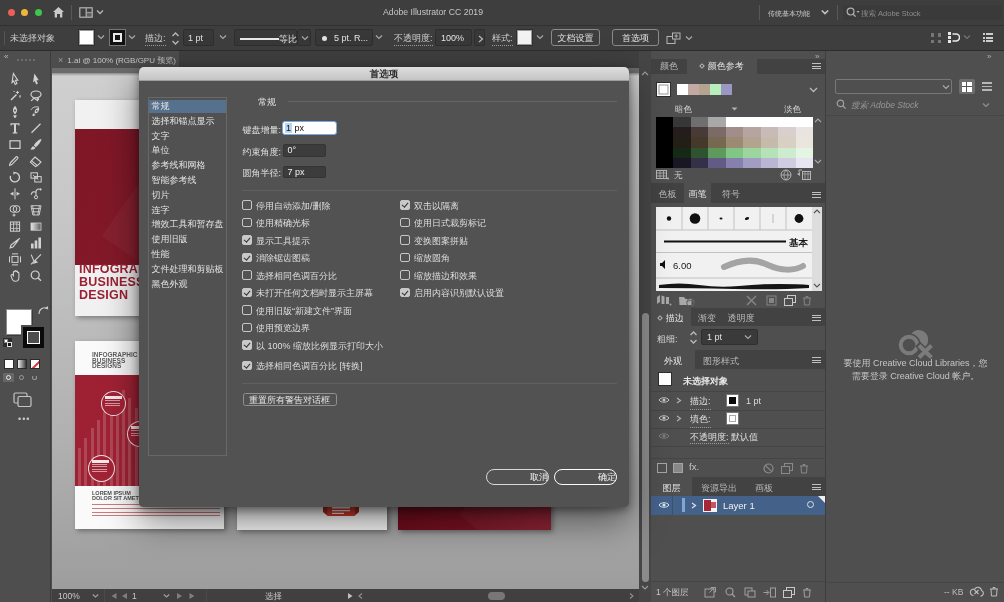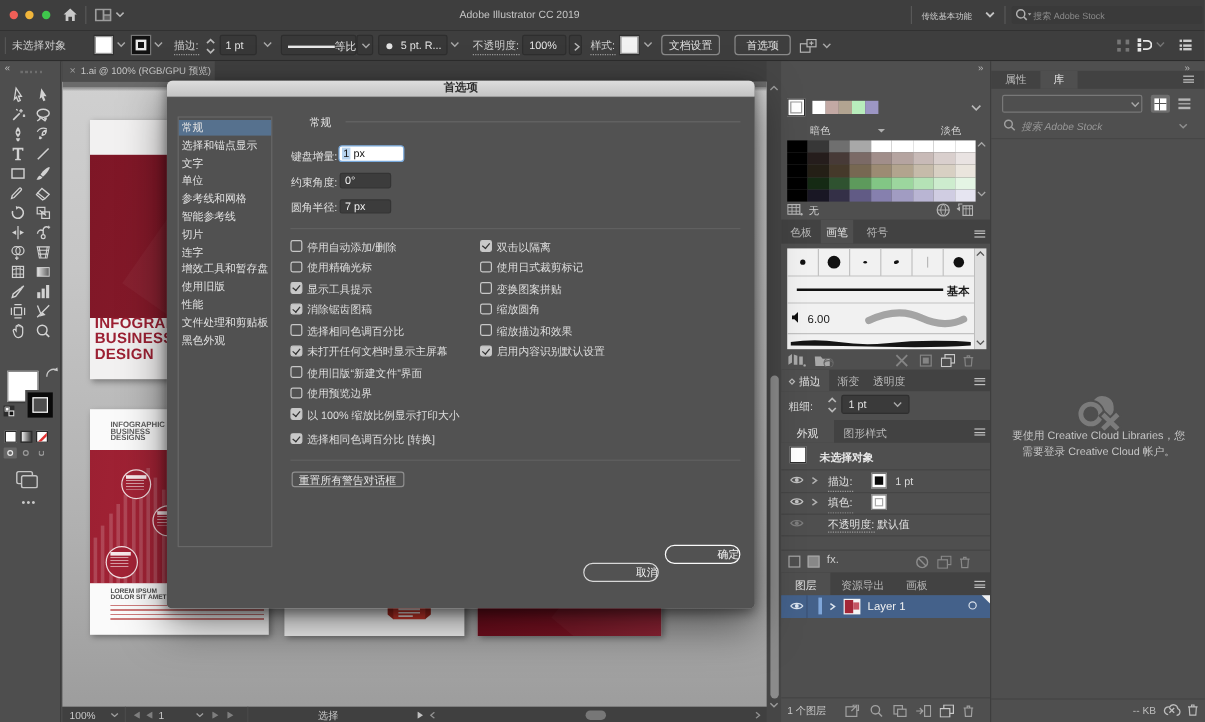--- a/index.html
+++ b/index.html
@@ -418,20 +418,25 @@
 <svg class="abs" style="left:2px;top:20px" width="8" height="5" viewBox="0 0 8 5">
       <path d="M1 4 L4 1 L7 4" stroke="#9a9a9a" stroke-width="1.2" fill="none"></path>
     </svg>
 <div class="abs" style="left:2.5px;top:262px;width:7px;height:269px;border-radius:4px;background:#8b8b8b"></div>
 <svg class="abs" style="left:2px;top:534px" width="8" height="5" viewBox="0 0 8 5">
       <path d="M1 1 L4 4 L7 1" stroke="#9a9a9a" stroke-width="1.2" fill="none"></path>
     </svg>
 </div>
 <div class="abs" id="pcol1">
 <div class="abs" style="left:164px;top:1px;color:#b0b0b0;font-size:8px;letter-spacing:-1px">»</div>
+<div class="ptabs" style="top:8px;height:15px">
+  <div class="ptab" style="left:0;width:36px;line-height:15px;font-size:9px">颜色</div>
+  <div class="ptab act" style="left:36px;width:70px;line-height:15px;font-size:9px"><span style="display:inline-block;width:4px;height:4px;border:1px solid #b9b9b9;transform:rotate(45deg);vertical-align:1px;margin-right:1px"></span> 颜色参考</div>
+  <div class="hamb" style="left:161px;top:4px"></div>
+</div>
 <div class="abs" style="left:5px;top:30.5px;width:15px;height:15px;background:#fff;border:1px solid #2e2e2e;box-shadow:inset 0 0 0 1.5px #fff,inset 0 0 0 2.5px #999"></div>
 
 <div class="abs" style="left:26px;top:32.5px;width:11px;height:11px;background:#ffffff"></div>
     <div class="abs" style="left:37px;top:32.5px;width:11px;height:11px;background:#c3a9a4"></div>
     <div class="abs" style="left:48px;top:32.5px;width:11px;height:11px;background:#b2a491"></div>
     <div class="abs" style="left:59px;top:32.5px;width:11px;height:11px;background:#b8edbc"></div>
     <div class="abs" style="left:70px;top:32.5px;width:11px;height:11px;background:#9c96c4"></div>
 <svg class="abs" style="left:158px;top:36px" width="9" height="6" viewBox="0 0 9 6">
       <path d="M1 1 L4.5 4.5 L8 1" stroke="#b8b8b8" stroke-width="1.3" fill="none"></path>
     </svg>
@@ -679,25 +684,20 @@
 <svg class="abs" style="left:132px;top:536px" width="12" height="11" viewBox="0 0 12 11">
       <rect x="3.5" y="0.5" width="8" height="7" fill="none" stroke="#c9c9c9"></rect>
       <rect x="0.5" y="3.5" width="8" height="7" fill="#4f4f4f" stroke="#c9c9c9"></rect>
     </svg>
 <svg class="abs" style="left:151px;top:536px;opacity:.8" width="10" height="11" viewBox="0 0 10 11">
       <path d="M1 3 h8 M4 3 V1.5 h2 V3 M2 3 l0.5 7 h5 L8 3" stroke="#b5b5b5" fill="none"></path>
     </svg>
 </div>
 <div class="abs" id="pcol2">
 <div class="abs" style="left:161px;top:1px;color:#b0b0b0;font-size:8px;letter-spacing:-1px">»</div>
-<div class="ptabs" style="top:8px;height:15px">
-  <div class="ptab" style="left:0;width:41px;line-height:15px;font-size:9px">属性</div>
-  <div class="ptab act" style="left:41px;width:31px;line-height:15px;font-size:9px">库</div>
-  <div class="hamb" style="left:160px;top:4px"></div>
-</div>
 <div class="abs" style="left:9px;top:28px;width:117px;height:15px;border:1px solid #787878;border-radius:2px">
   <svg class="abs" style="left:106px;top:5px" width="8" height="5" viewBox="0 0 8 5">
         <path d="M1 0.5 L4 3.5 L7 0.5" stroke="#a8a8a8" stroke-width="1.2" fill="none"></path>
       </svg>
 </div>
 <div class="abs" style="left:133px;top:28px;width:16px;height:15px;background:#6e6e6e;border-radius:2px">
       <div style="position:absolute;left:3px;top:2.5px;width:10px;height:10px;background:#fff"></div>
       <div style="position:absolute;left:3px;top:2.5px;width:10px;height:10px;background:linear-gradient(90deg,transparent 0 4px,#555 4px 5px,transparent 5px),linear-gradient(180deg,transparent 0 4px,#555 4px 5px,transparent 5px)"></div>
     </div>
 <div class="abs" style="left:153px;top:28px;width:16px;height:15px">
@@ -787,15 +787,15 @@
       <div class="cklabel" style="left:275px;top:186.0px">缩放圆角</div>
 <div class="ck" style="left:261px;top:203.0px"></div>
       <div class="cklabel" style="left:275px;top:203.5px">缩放描边和效果</div>
 <div class="ck on" style="left:261px;top:220.5px"></div>
       <div class="cklabel" style="left:275px;top:221.0px">启用内容识别默认设置</div>
 <div class="ck on" style="left:103px;top:293.5px"></div>
       <div class="cklabel" style="left:117px;top:294px">选择相同色调百分比 [转换]</div>
 <div class="dsep" style="left:103px;top:315.5px;width:375px"></div>
 <div class="abs" style="left:103.5px;top:326px;width:94px;height:13px;border:1px solid #909090;border-radius:2.5px;color:#e5e5e5;font-size:9px;text-align:center;line-height:12px">重置所有警告对话框</div>
 <div class="pillbtn" style="left:347px;top:402px">取消</div>
-<div class="pillbtn" style="left:415px;top:387px;border-width:1.5px;border-color:#fafafa">确定</div>
+<div class="pillbtn" style="left:415px;top:402px;border-width:1.5px;border-color:#fafafa">确定</div>
 </div>
 </div>
 
 </body></html>

